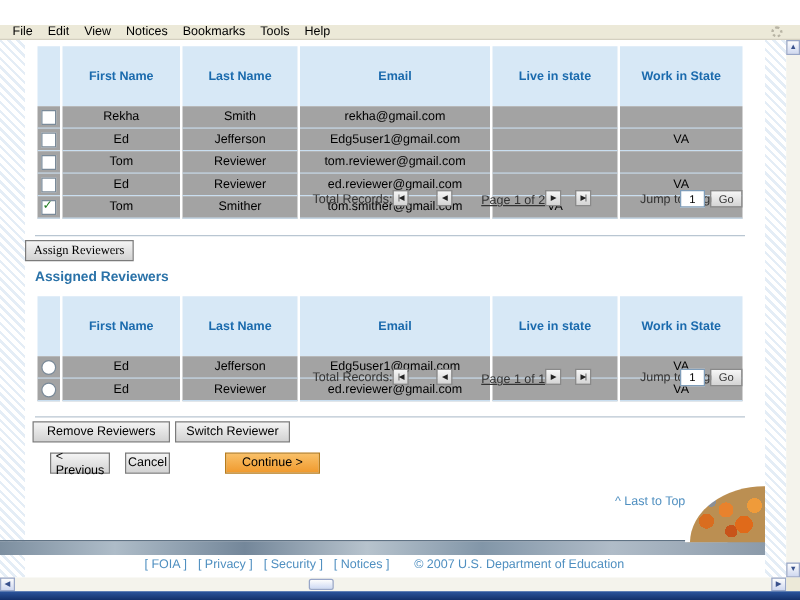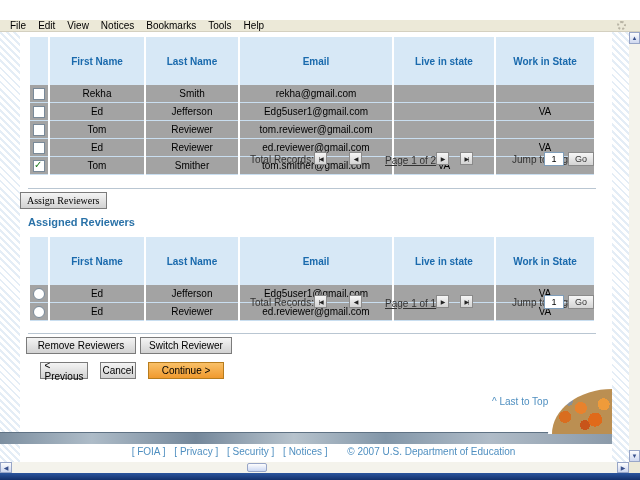--- a/index.html
+++ b/index.html
@@ -73,42 +73,42 @@
     font-size:9px;text-align:center;padding:0;}
   .pg-go{position:absolute;left:548px;top:0;width:26px;height:14px;font-size:9px;
     background:linear-gradient(#f6f6f6,#d4d4d4);border:1px solid #8a8a8a;box-sizing:border-box;
     display:flex;align-items:center;justify-content:center;}
 
   
   .divider{position:absolute;left:8px;width:568px;height:1px;background:#b9c6d2;}
   .btn{position:absolute;height:17px;font-size:10px;color:#000;
     background:linear-gradient(#f4f4f4,#d2d2d2);border:1px solid #7b7b7b;box-sizing:border-box;
     display:flex;align-items:center;justify-content:center;padding:0 6px;}
-  .btn.orange{background:linear-gradient(#f9c068,#f09a2e);border-color:#b77c1d;}
+  .btn.orange{background:linear-gradient(#f9c068,#f09a2e);border-color:#b77c1d;margin-left:32px;}
   .section-heading{position:absolute;left:8px;color:#2a72a8;font-weight:bold;font-size:11px;}
   .backtop{position:absolute;left:472px;top:364px;font-size:10px;color:#4f8fc0;text-decoration:none;}
 
   
   .chairs{position:absolute;left:548px;top:354px;width:64px;height:48px;
     border-top-left-radius:100% 100%;
     border-top:3px solid #fff;border-left:4px solid #fff;box-sizing:border-box;
     background-color:#bb8f52;
     background-image:
       radial-gradient(circle at 28% 28%,#8a8f96 0 4px,rgba(0,0,0,0) 4px),
       radial-gradient(circle at 22% 62%,#d96d1f 0 6px,rgba(0,0,0,0) 6px),
       radial-gradient(circle at 48% 42%,#e8822d 0 6px,rgba(0,0,0,0) 6px),
       radial-gradient(circle at 72% 68%,#e06a1a 0 7px,rgba(0,0,0,0) 7px),
       radial-gradient(circle at 86% 34%,#ef9b3a 0 6px,rgba(0,0,0,0) 6px),
       radial-gradient(circle at 55% 80%,#c8541a 0 5px,rgba(0,0,0,0) 5px);
     z-index:3;}
   .waveband{position:absolute;left:0;top:400px;width:612px;height:12px;z-index:2;
     background:linear-gradient(90deg,#7d8fa0 0%,#aebcc8 15%,#74879a 32%,#b7c3cd 48%,#8296a8 63%,#b0bcc8 80%,#8b9aa9 100%);
     border-top:1px solid #5f7284;box-sizing:border-box;}
   .footer{position:absolute;left:0;top:414px;width:612px;text-align:center;font-size:10px;
-    color:#4f8fc0;padding-left:16px;}
+    color:#4f8fc0;}
   .footer a{color:#4f8fc0;text-decoration:none;}
   .flink-wrap{margin:0 3px;}
   .copyright{margin-left:14px;}
 
   
   .vscroll{position:absolute;left:629px;top:32px;width:11px;height:430px;background:#f4f3ec;}
   .sbtn{position:absolute;width:11px;height:12px;box-sizing:border-box;
     background:linear-gradient(#fdfdfd,#cfd8f0);border:1px solid #98a6c8;color:#39518c;
     font-size:6px;display:flex;align-items:center;justify-content:center;line-height:1;}
   .vscroll .up{left:0;top:0;}

